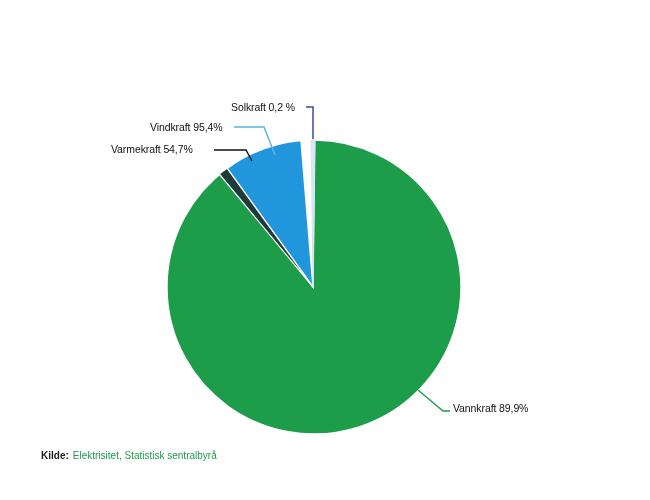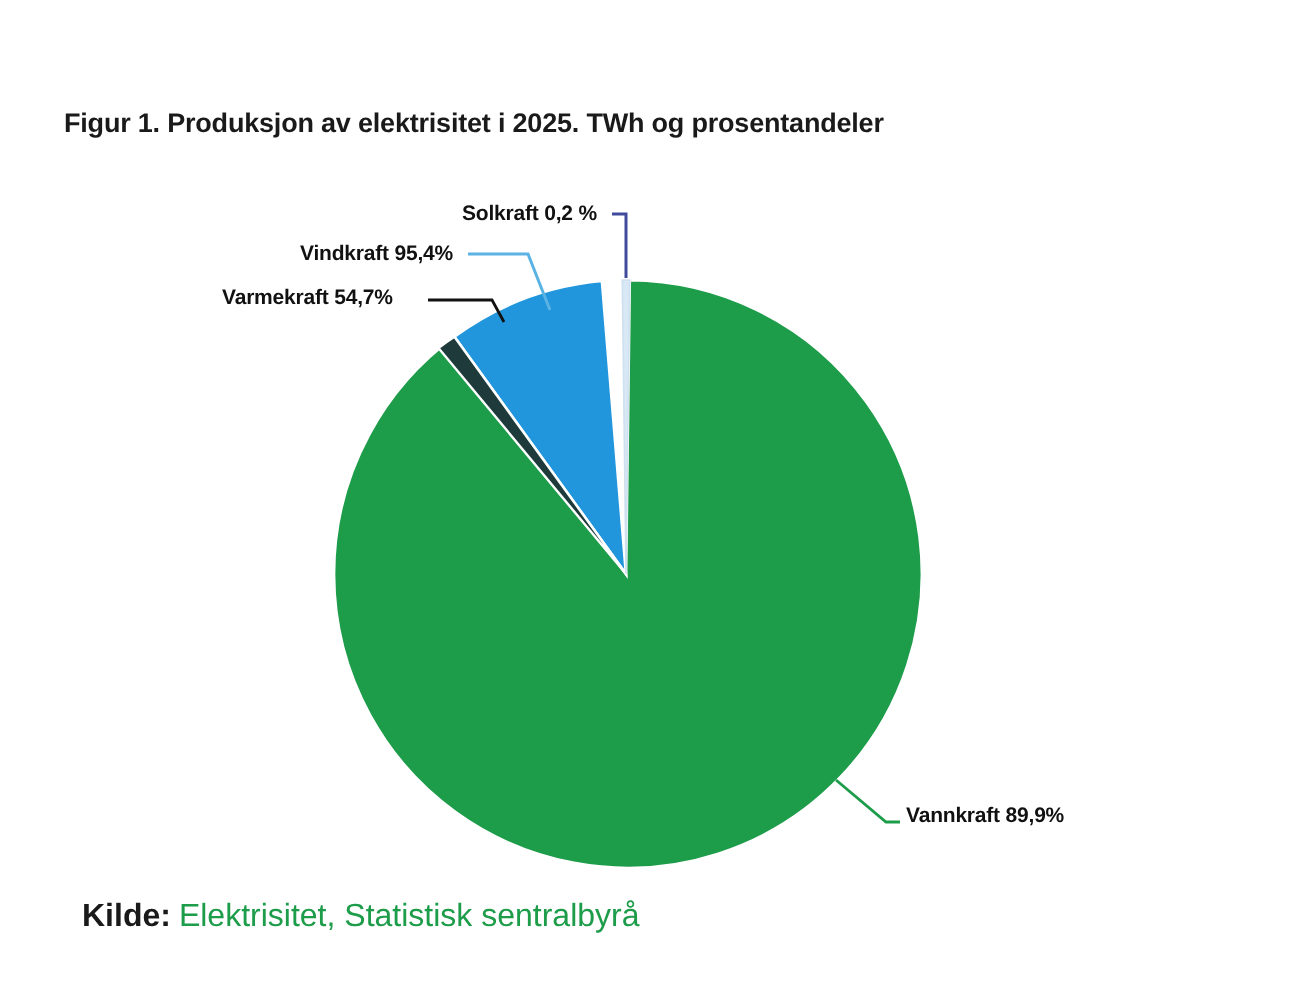--- a/index.html
+++ b/index.html
@@ -37,21 +37,21 @@
     top: 0;
     width: 650px;
     height: 500px;
   }
   .plot-area svg {
     display: block;
   }
   .pie-label {
     position: absolute;
     font-size: 10.5px;
-    font-weight: bold;
+    font-weight: normal;
     color: #111111;
     white-space: nowrap;
     letter-spacing: -0.1px;
   }
   #label-solkraft {
     left: 231px;
     top: 101px;
   }
   #label-vindkraft {
     left: 150px;
@@ -63,40 +63,39 @@
   }
   #label-vannkraft {
     left: 453px;
     top: 402px;
     text-align: right;
   }
   .source-line {
     position: absolute;
     left: 41px;
     top: 450px;
-    font-size: 16px;
+    font-size: 10px;
     white-space: nowrap;
   }
   .source-label {
     font-weight: bold;
     color: #1a1a1a;
   }
   .source-link {
     color: #1d9c4a;
     text-decoration: none;
     font-weight: normal;
     margin-left: 4px;
   }
 </style>
 </head>
 <body>
 
 <div id="figure-root">
 
-  <div class="chart-title">Figur 1. Produksjon av elektrisitet i 2025. TWh og prosentandeler</div>
 
   <div class="plot-area">
     <svg width="650" height="500" viewBox="0 0 650 500">
 
       <path d="M 313 287 L 314.85 140.01 A 147 147 0 1 1 227.19 168.36 Z" fill="#1d9c4a" stroke="#ffffff" stroke-width="1.4"></path>
 
       <path d="M 313 287 L 227.19 168.36 A 147 147 0 0 1 300.99 140.49 Z" fill="#2196dd" stroke="#ffffff" stroke-width="1.4"></path>
 
       <path d="M 313 287 L 219.23 173.99 A 147 147 0 0 1 227.19 168.36 Z" fill="#1e3a3a" stroke="#ffffff" stroke-width="1.2"></path>
 

